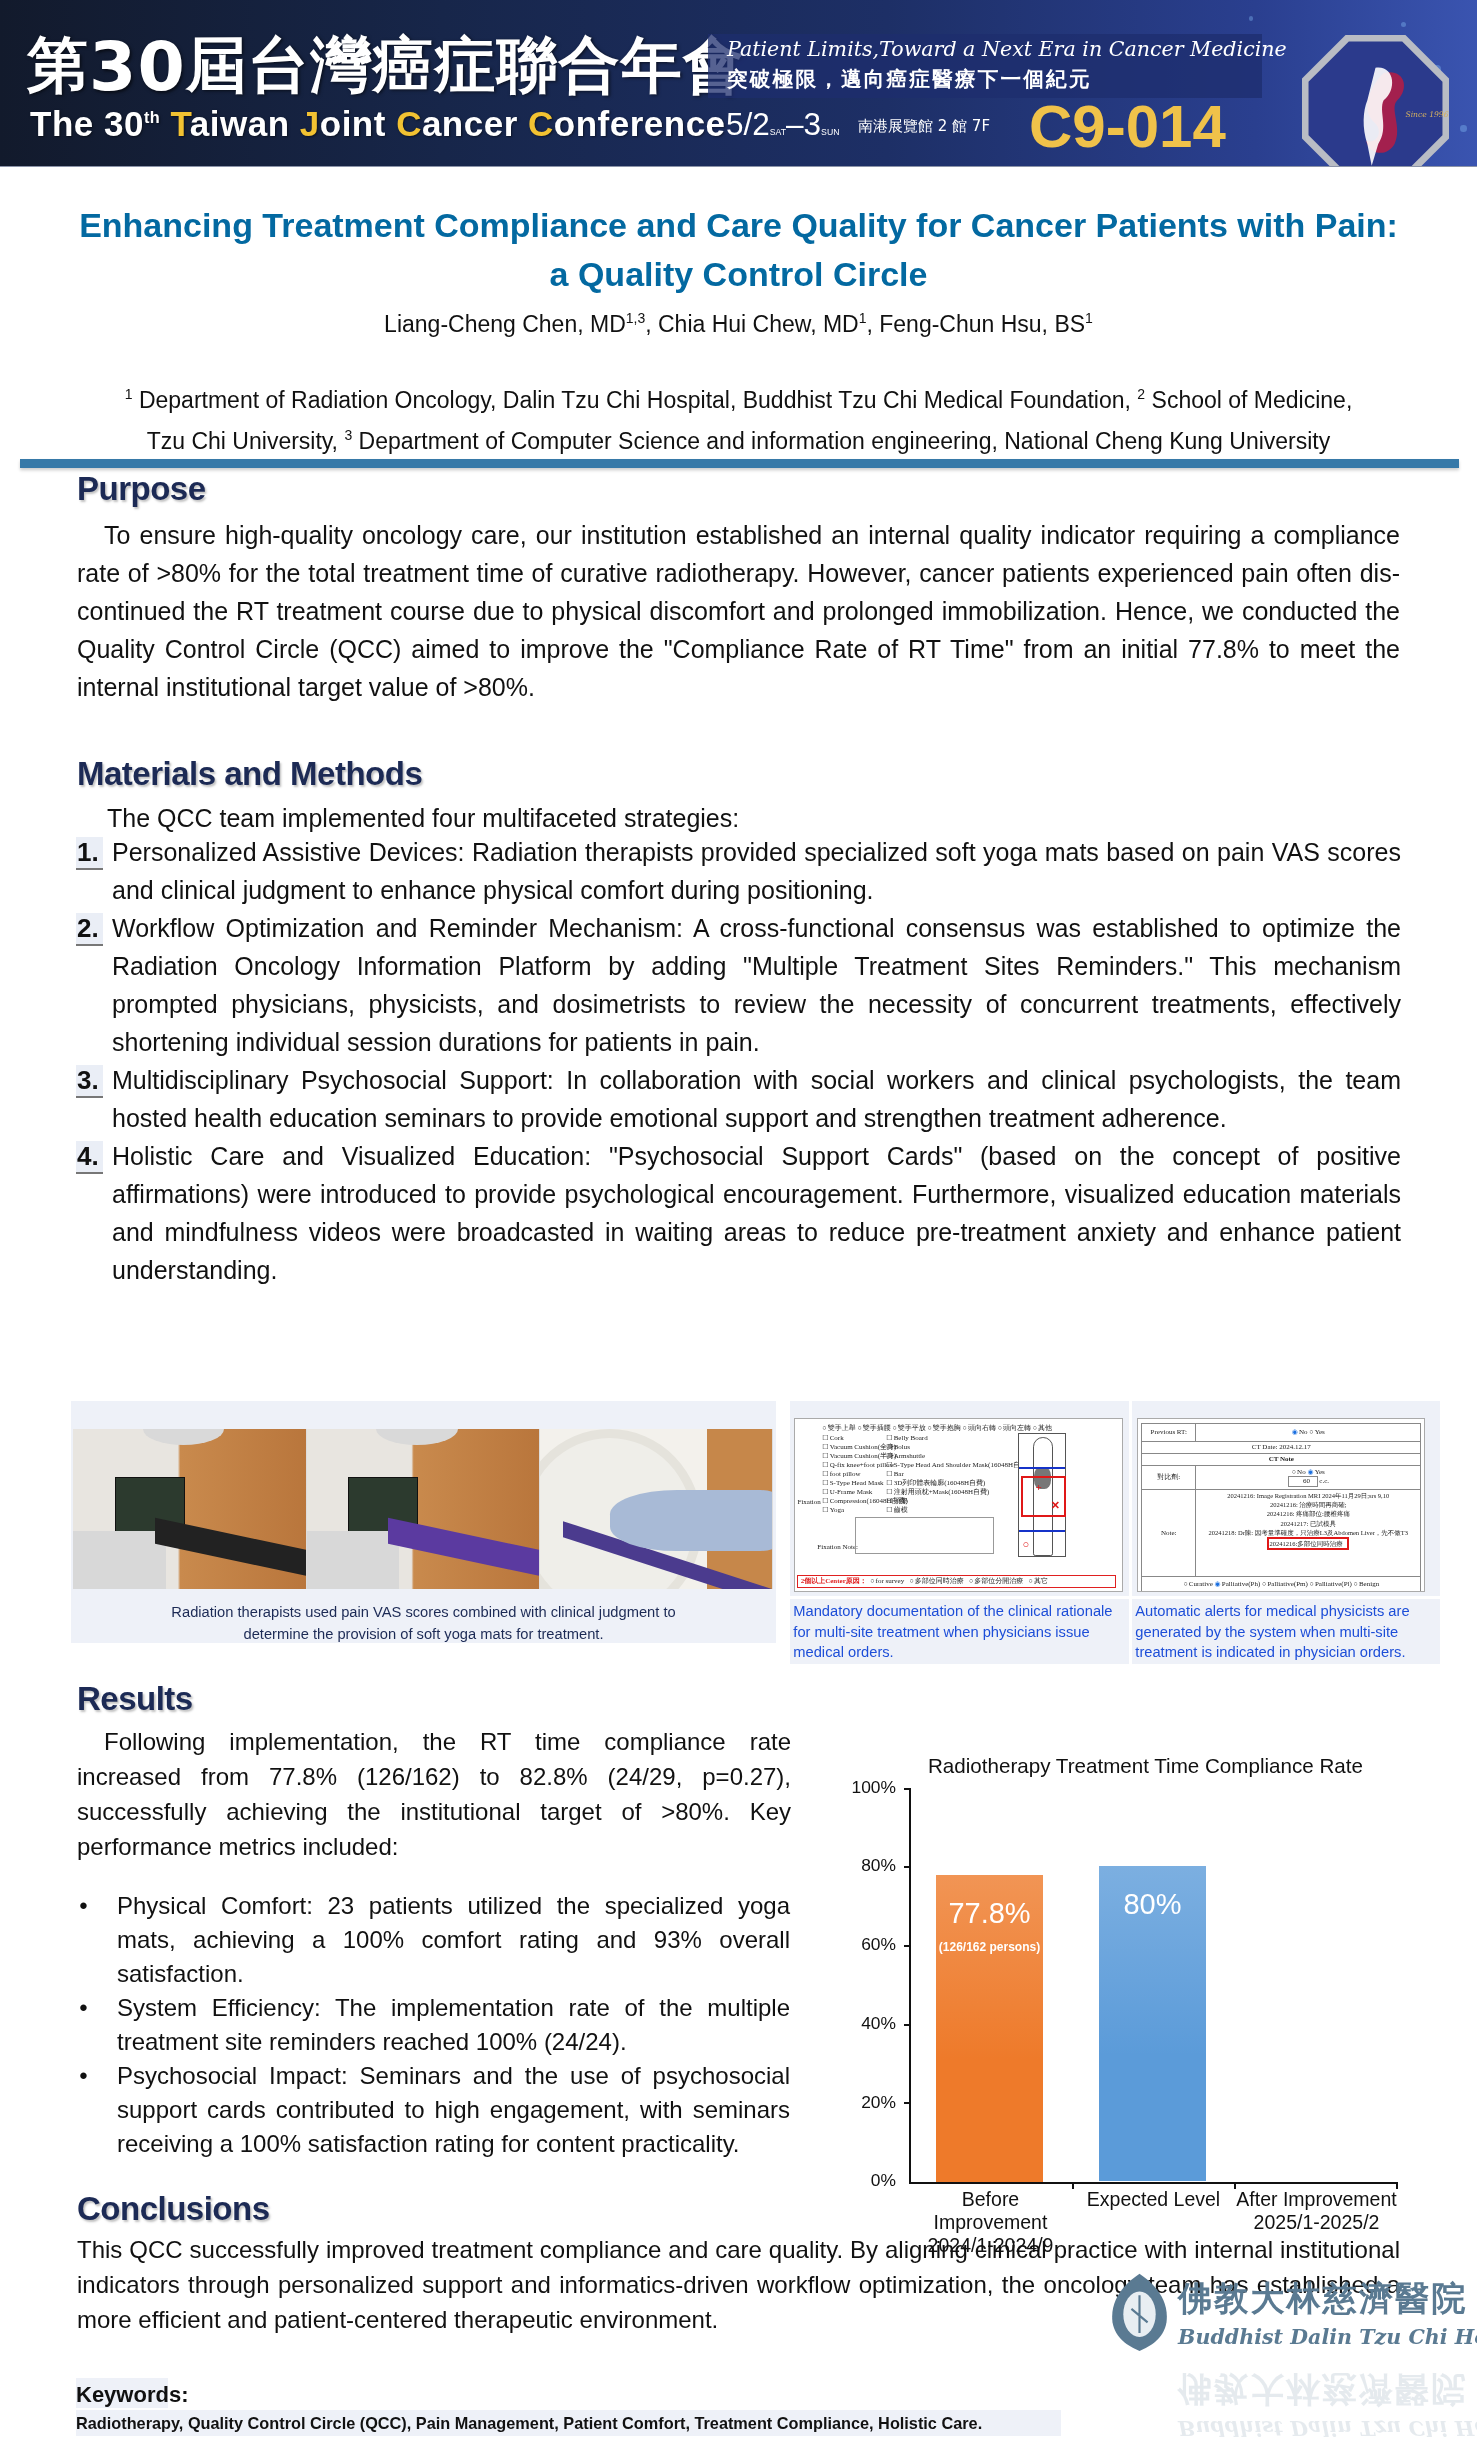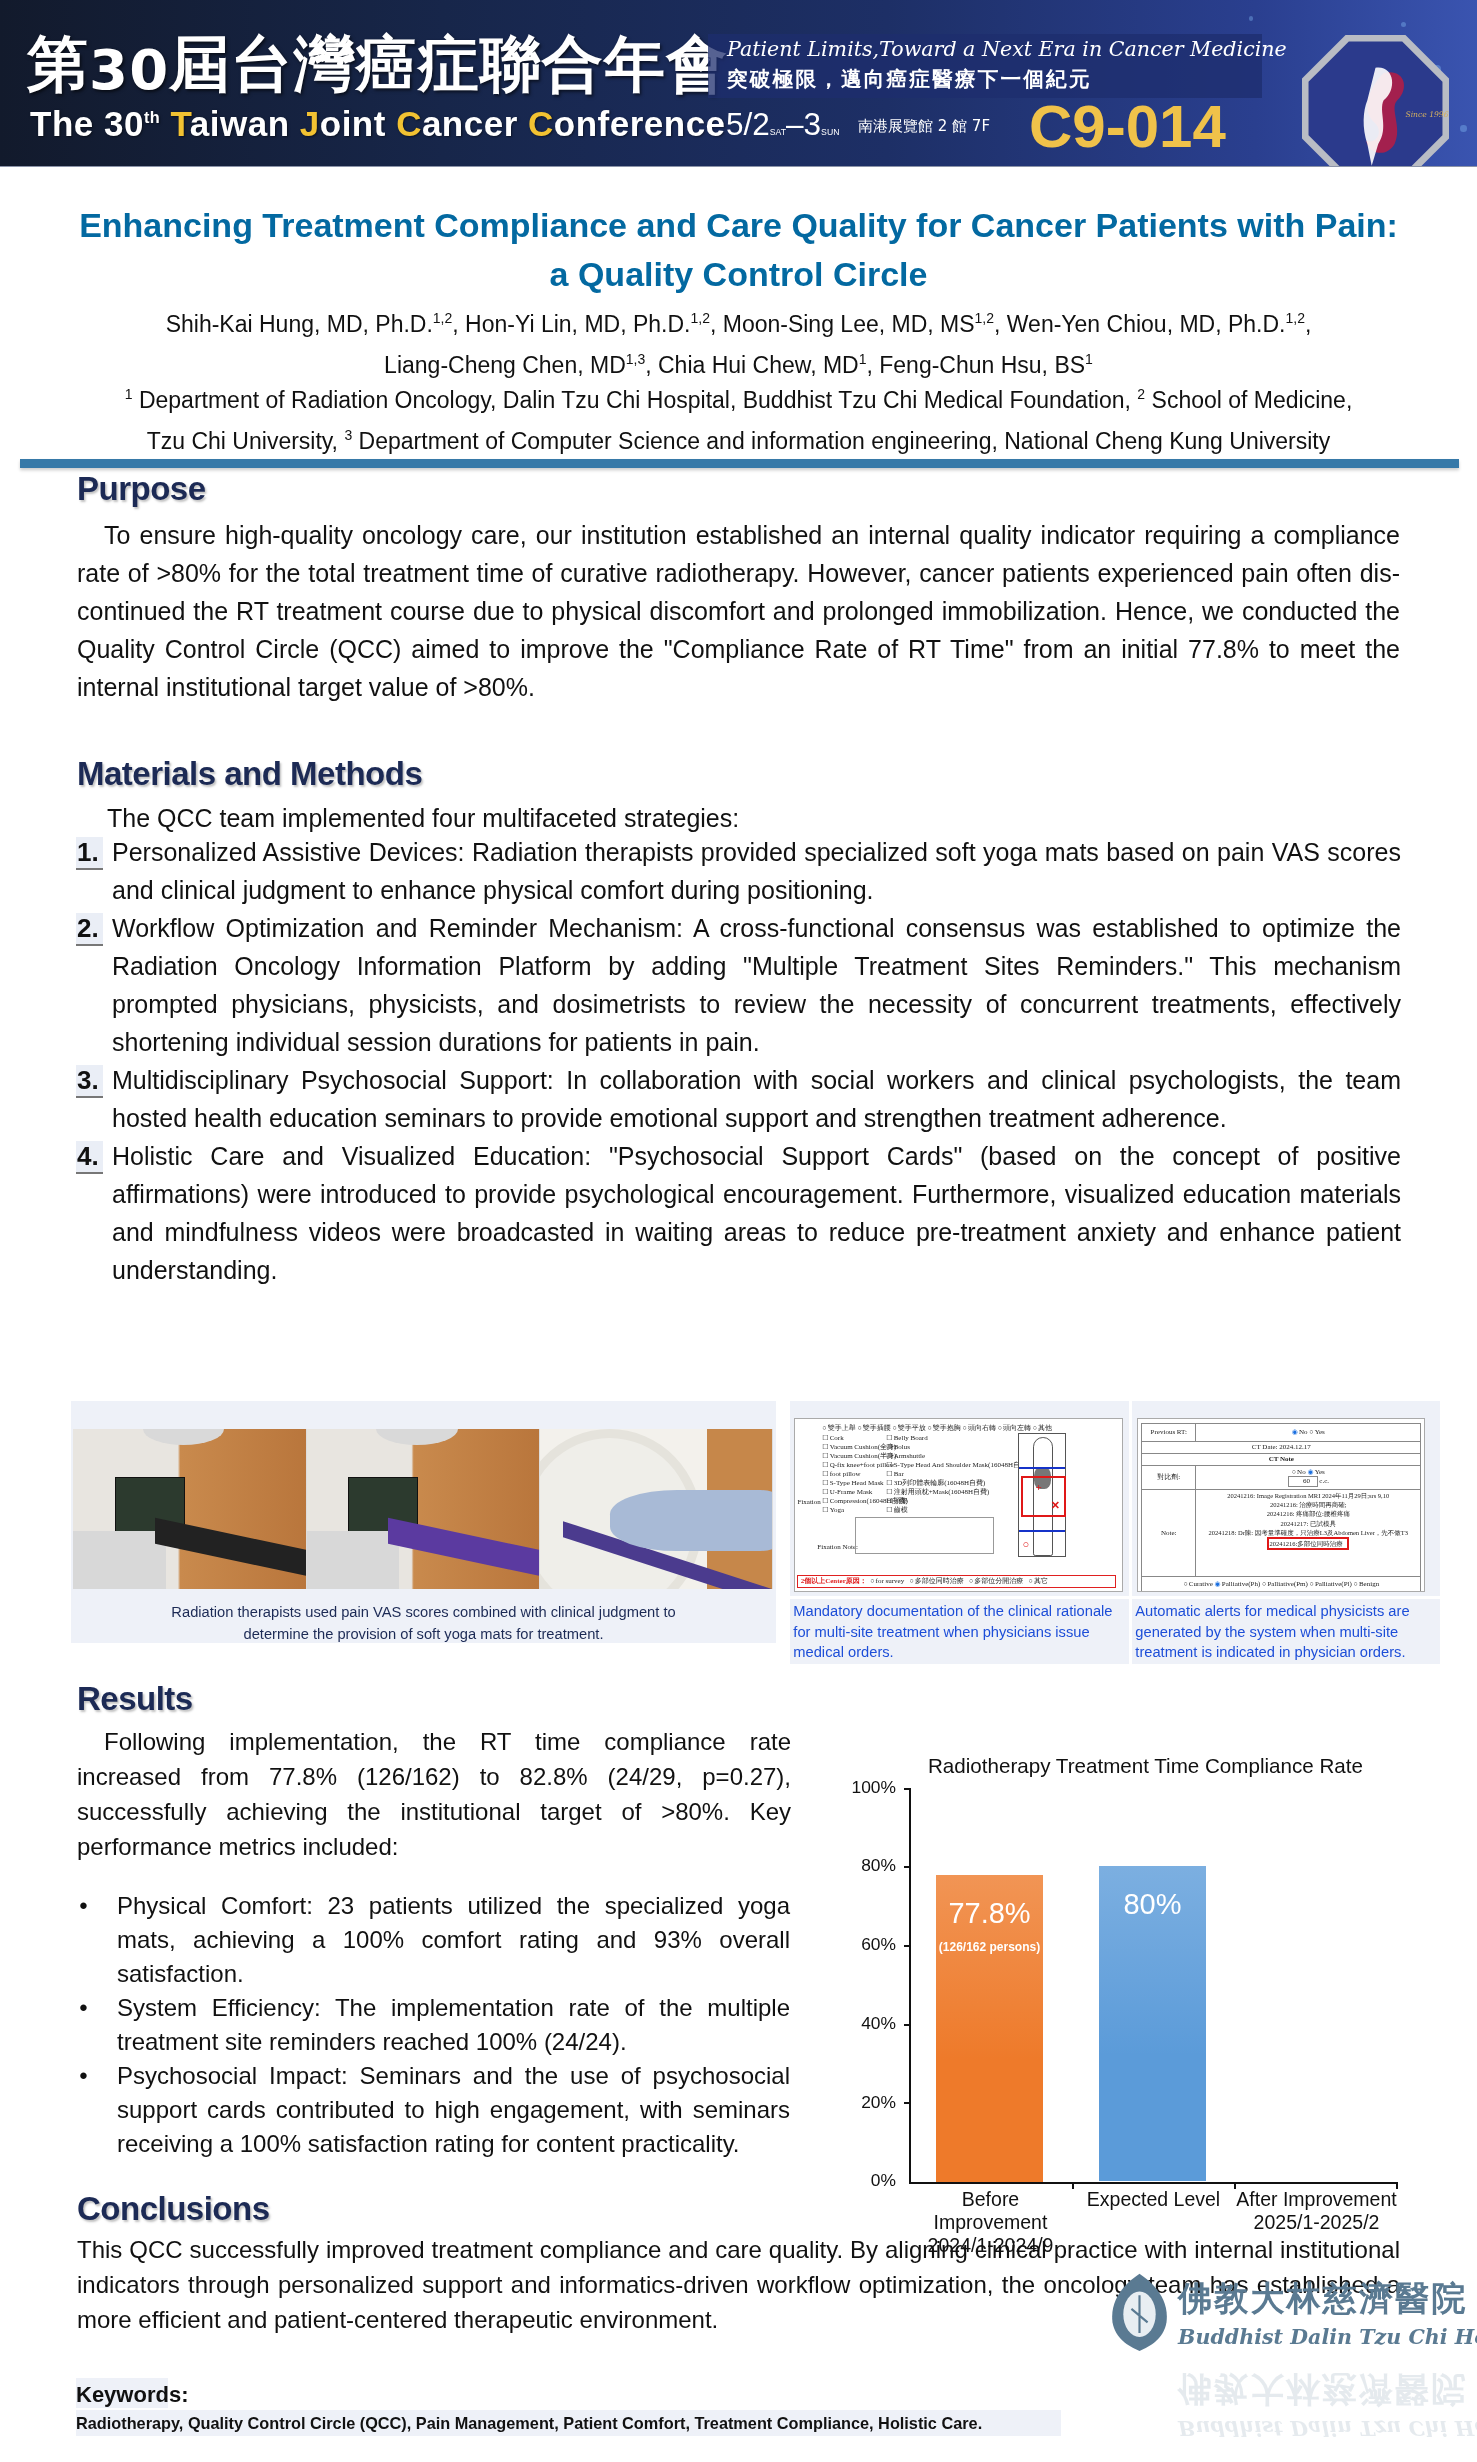--- a/index.html
+++ b/index.html
@@ -11,21 +11,21 @@
     position: absolute; left: 0; top: 0; width: 1477px; height: 167px;
     background: linear-gradient(90deg, #121a2c 0%, #17264a 30%, #1d2f66 60%, #2a3f8f 85%, #3a54b0 100%);
     overflow: hidden; border-bottom: 1.1px solid #8b93a8;
   }
   .banner .sparkle { position: absolute; border-radius: 50%; background: rgba(140,200,255,0.35); }
   .banner-cn-title {
     position: absolute; left: 27px; top: 33px; font-size: 61px; font-weight: bold; color: #fff;
     letter-spacing: 1.1px; font-family: "DejaVu Sans", sans-serif; line-height: 1;
     text-shadow: 1.6px 1.6px 3.3px rgba(0,0,0,0.6);
   }
-  .banner-cn-title .num { font-size: 56px; vertical-align: -4.3px; }
+  .banner-cn-title .num { font-size: 68px; vertical-align: -4.3px; }
   .banner-en-title {
     position: absolute; left: 30px; top: 104px; font-size: 35px; font-weight: bold; color: #fff;
     font-family: "Liberation Sans", sans-serif; letter-spacing: 0.5px; text-shadow: 1.1px 1.1px 2.2px rgba(0,0,0,0.5);
   }
   .banner-en-title sup { font-size: 16.3px; }
   .banner-en-title .hl { color: #f2c232; }
   .slogan-box {
     position: absolute; left: 708px; top: 34px; width: 554px; height: 64px;
     background: rgba(30,45,110,0.75);
   }
@@ -210,26 +210,20 @@
     <text x="190" y="150" fill="#d4b060" font-size="14" font-style="italic" font-family="DejaVu Serif, serif">Since 1996</text>
   </svg>
 </div>
 
 <div class="title">
   <div>Enhancing Treatment Compliance and Care Quality for Cancer Patients with Pain:</div>
   <div>a Quality Control Circle</div>
 </div>
 
 <div class="authors">
-  <div>
-    <span>Shih-Kai Hung, MD, Ph.D.</span><sup>1,2</sup>,
-    <span>Hon-Yi Lin, MD, Ph.D.</span><sup>1,2</sup>,
-    <span>Moon-Sing Lee, MD, MS</span><sup>1,2</sup>,
-    <span>Wen-Yen Chiou, MD, Ph.D.</span><sup>1,2</sup>,
-  </div>
   <div>
     <span>Liang-Cheng Chen, MD</span><sup>1,3</sup>,
     <span>Chia Hui Chew, MD</span><sup>1</sup>,
     <span>Feng-Chun Hsu, BS</span><sup>1</sup>
   </div>
 </div>
 
 <div class="affil">
   <div>
     <sup>1</sup> <span>Department of Radiation Oncology, Dalin Tzu Chi Hospital, Buddhist Tzu Chi Medical Foundation,</span>

